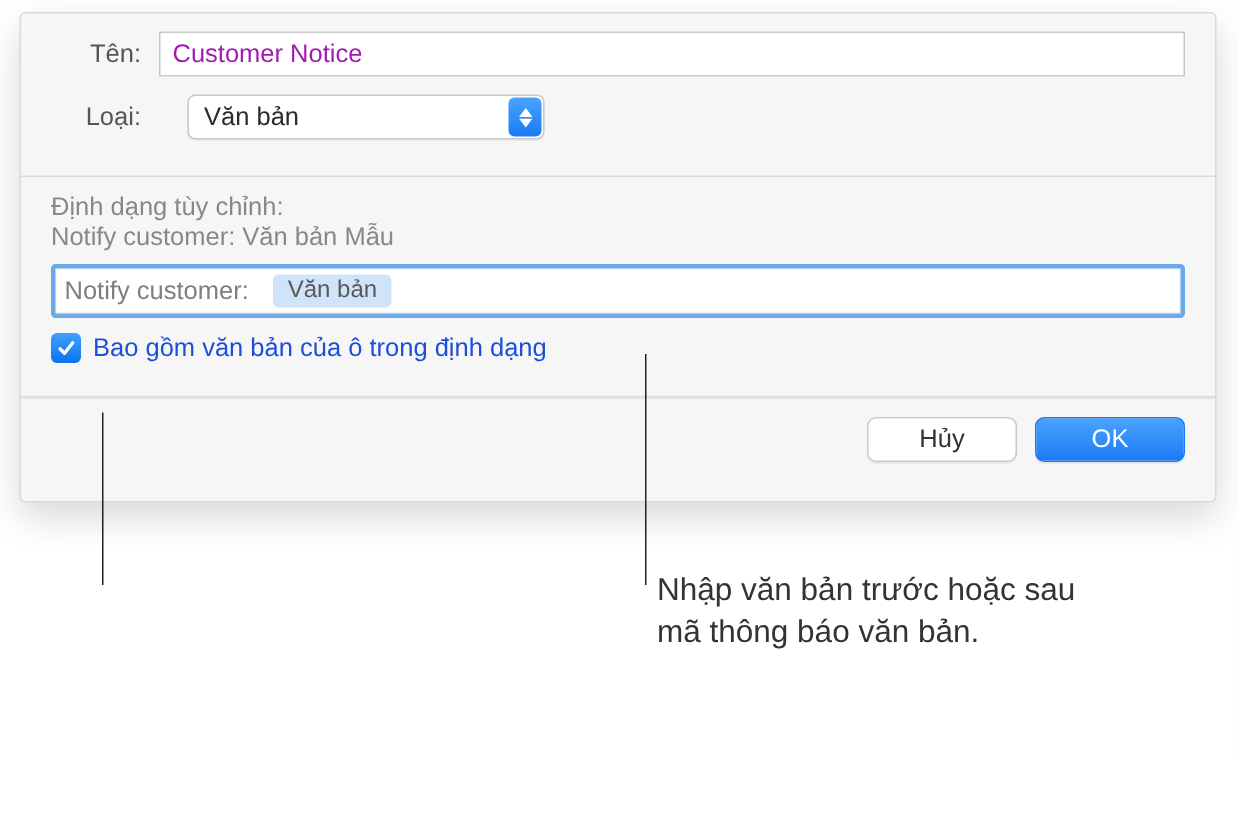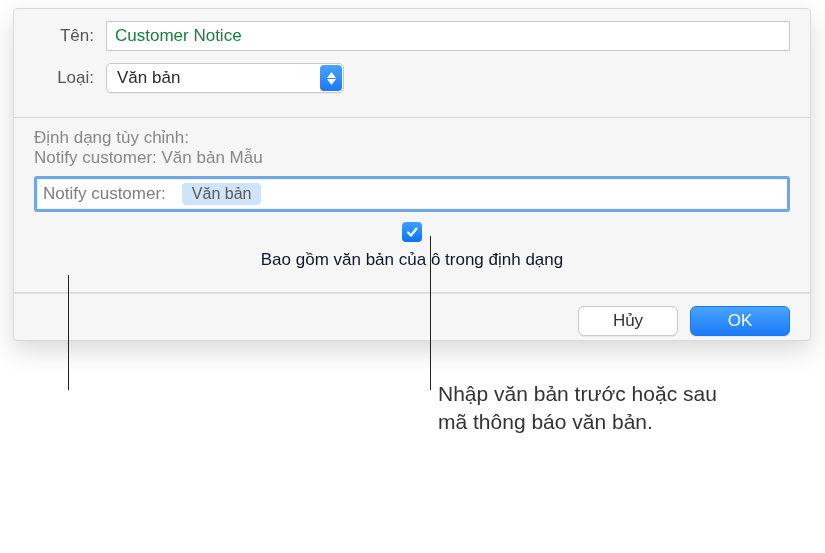--- a/index.html
+++ b/index.html
@@ -40,21 +40,21 @@
       padding-right: 12px;
     }
     .name-input {
       flex: 1;
       height: 30px;
       background: #fff;
       border: 1px solid #c9c9c9;
       border-radius: 0;
       padding: 2px 8px;
       font-size: 17px;
-      color: #15803d;
+      color: #a21caf;
       font-family: inherit;
     }
     .select-wrap {
       position: relative;
       width: 238px;
       height: 30px;
       background: #fff;
       border: 1px solid #c9c9c9;
       border-radius: 5px;
       display: flex;
@@ -115,37 +115,36 @@
       border-radius: 4px;
       color: #5a5a5a;
       padding: 2px 10px;
       font-size: 16px;
     }
     .checkbox-row {
       padding: 10px 20px 12px 20px;
       display: flex;
       align-items: center;
       gap: 8px;
-      color: #0f172a;
-      font-size: 17px;
-      flex-direction: column;
+      color: #1d4ed8;
+      font-size: 17px;
     }
     .checkbox {
       width: 20px;
       height: 20px;
       border-radius: 4px;
       background: linear-gradient(#3ea0ff,#0a74f0);
       display: flex;
       align-items: center;
       justify-content: center;
       flex-shrink: 0;
     }
     .footer {
       border-top: 1px solid #e2e2e2;
-      padding: 12px 20px 4px;
+      padding: 12px 20px 26px;
       display: flex;
       justify-content: flex-end;
       gap: 12px;
     }
     .btn {
       min-width: 100px;
       height: 30px;
       border-radius: 6px;
       font-size: 17px;
       border: 1px solid #c9c9c9;
@@ -197,21 +196,21 @@
     }
   </style>
 </head>
 <body>
 
 <div class="dialog">
   <div class="row">
     <div class="label">Tên:</div>
     <input class="name-input" value="Customer Notice" style="">
   </div>
-  <div class="row" style="padding-bottom:14px;">
+  <div class="row" style="padding-bottom:14px;gap:19px;">
     <div class="label">Loại:</div>
     <div class="select-wrap">
       <span class="select-value">Văn bản</span>
       <span class="select-arrows">
         <svg width="9" height="6" viewBox="0 0 9 6">
             <path d="M4.5 0 L9 6 L0 6 Z" fill="#fff"></path>
           </svg>
         <svg width="9" height="6" viewBox="0 0 9 6" style="margin-top:1px">
             <path d="M4.5 6 L9 0 L0 0 Z" fill="#fff"></path>
           </svg>

